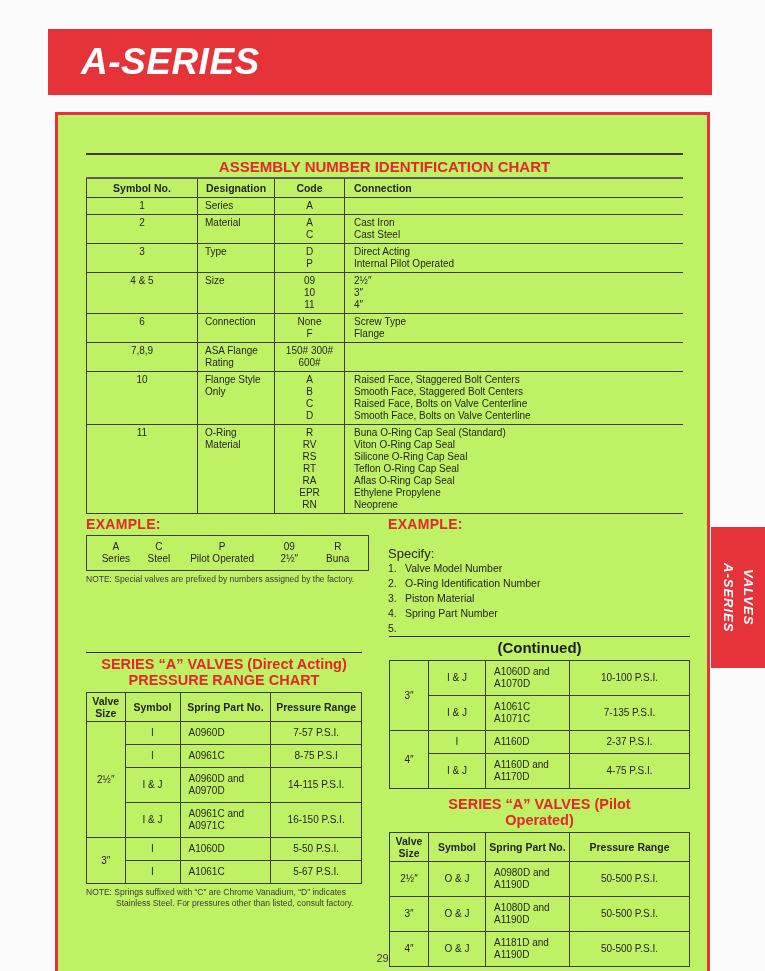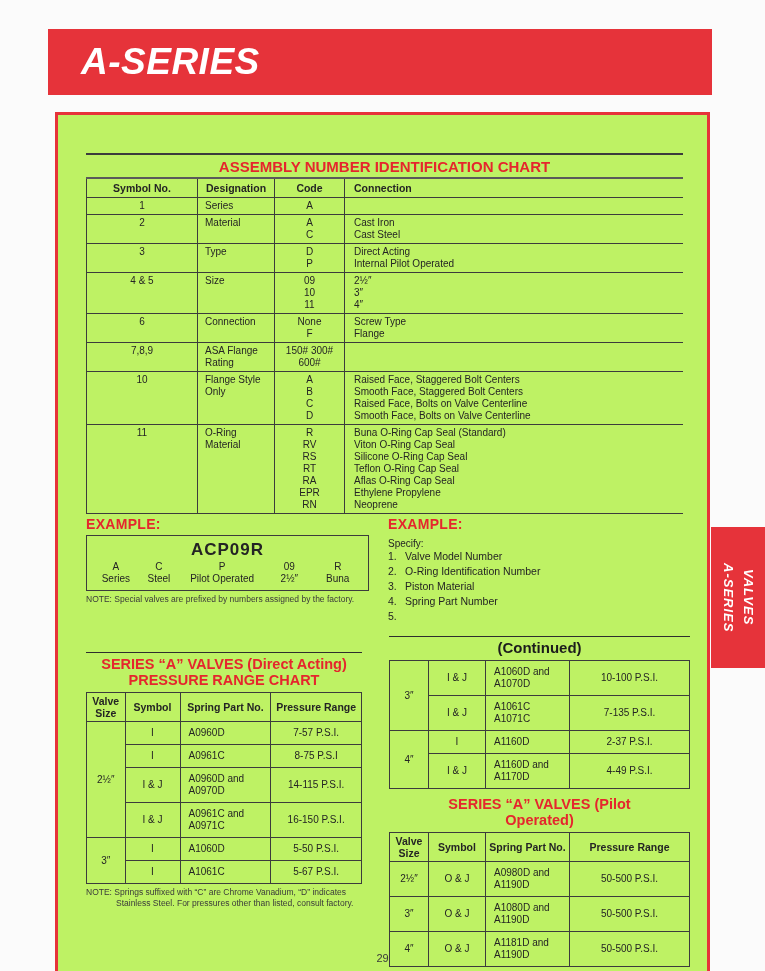--- a/index.html
+++ b/index.html
@@ -45,21 +45,21 @@
 
   
   .example-left{position:absolute;left:28px;top:401px;width:283px;}
   .example-right{position:absolute;left:330px;top:401px;width:292px;}
   .h-example{color:#e5262d;font-weight:bold;font-size:14px;letter-spacing:.3px;}
   .example-box{border:1.5px solid #3c3c3c;margin-top:3px;padding:4px 6px 5px;box-sizing:border-box;}
   .model{text-align:center;font-weight:bold;font-size:17px;letter-spacing:1px;}
   .breakdown{display:flex;margin-top:1px;}
   .bd-col{text-align:center;font-size:10px;line-height:12px;}
   .note{font-size:8.5px;line-height:11px;margin-top:3px;padding-left:30px;text-indent:-30px;color:#3a3a3a;}
-  .specify-intro{font-size:10px;margin-top:6px;}
+  .specify-intro{font-size:13px;margin-top:14px;}
   .spec-item{display:flex;font-size:10.5px;line-height:15px;}
   .spec-num{width:17px;flex:0 0 17px;}
 
   
   .chart-left{position:absolute;left:28px;top:537px;width:276px;}
   .chart-right{position:absolute;left:331px;top:521px;width:301px;}
   .rule{border-top:1.6px solid #2e2e2e;margin-bottom:3px;}
   .chart-title{color:#e5262d;font-weight:bold;font-size:14.5px;line-height:16px;
     text-align:center;white-space:pre-line;}
   .chart-title.black{color:#1c1c1c;font-size:15px;}
@@ -181,21 +181,20 @@
 Ethylene Propylene
 Neoprene</td>
           </tr>
         </tbody>
       </table>
     </div>
 
     <div class="example-left">
       <div class="h-example">EXAMPLE:</div>
       <div class="example-box">
-        <div class="model">ACP09R</div>
         <div class="breakdown">
           <div class="bd-col" style="flex:0 0 17%">
             <div>A</div>
             <div>Series</div>
           </div>
           <div class="bd-col" style="flex:0 0 15%">
             <div>C</div>
             <div>Steel</div>
           </div>
           <div class="bd-col" style="flex:0 0 32%">
@@ -325,21 +324,21 @@
           <tr>
             <td rowspan="2">4″</td>
             <td>I</td>
             <td class="spring pre">A1160D</td>
             <td>2-37 P.S.I.</td>
           </tr>
           <tr>
             <td>I &amp; J</td>
             <td class="spring pre">A1160D and
 A1170D</td>
-            <td>4-49 P.S.I.</td>
+            <td>4-75 P.S.I.</td>
           </tr>
         </tbody>
       </table>
 
       <div class="chart-title pilot-title">SERIES “A” VALVES (Pilot
 Operated)</div>
       <table class="ptable">
         <colgroup>
             <col style="width:13%">
             <col style="width:19%">

